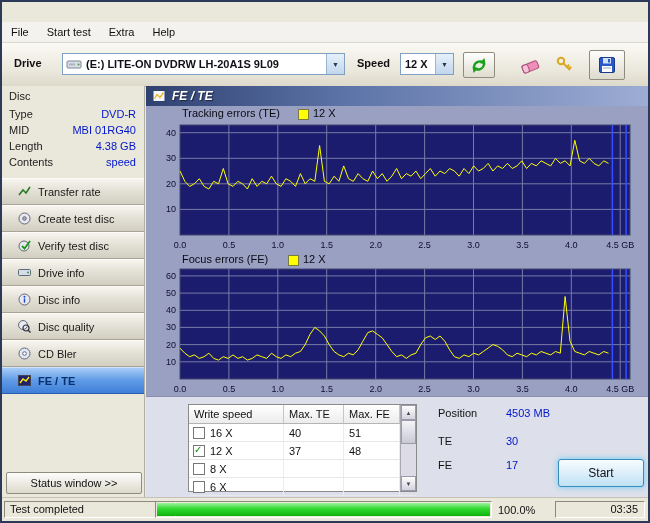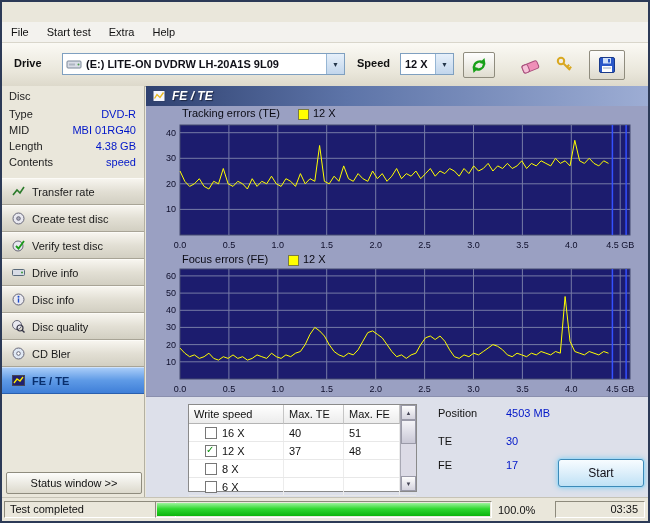--- a/index.html
+++ b/index.html
@@ -48,21 +48,21 @@
     background:linear-gradient(180deg,#fdfdfb,#dedacd);}
 
   
   .sidebar{position:absolute;left:2px;top:86px;width:143px;height:411px;background:#eae7db;
     border-right:1px solid #b3b0a2;box-sizing:border-box;}
   .disc-caption{position:absolute;left:7px;top:4px;font-size:11px;color:#222;}
   .field{position:absolute;left:0;width:143px;height:16px;}
   .field .fl{position:absolute;left:7px;top:0;font-size:11px;color:#222;}
   .field .fv{position:absolute;right:9px;top:0;font-size:11px;color:#0016c8;}
   .nav-btn{position:absolute;left:0;width:142px;height:27px;display:flex;align-items:center;
-    gap:7px;padding-left:9px;box-sizing:border-box;cursor:pointer;
+    gap:7px;padding-left:15px;box-sizing:border-box;cursor:pointer;
     background:linear-gradient(180deg,#f7f5ef,#e2dfd4 50%,#d2cfc2);
     border-top:1px solid #fcfbf7;border-bottom:1px solid #a8a496;font-size:11px;color:#1a1a1a;}
   .nav-btn.selected{background:linear-gradient(180deg,#a8ccf8,#5e9ae6 50%,#3f7fd8);
     border-top-color:#cfe2fa;border-bottom-color:#2a5fae;color:#082f6e;font-weight:bold;}
   .nav-ico{display:flex;width:14px;justify-content:center;}
   .status-btn{position:absolute;left:4px;top:386px;width:134px;height:20px;
     background:linear-gradient(180deg,#fdfdfb,#dcd9cc);border:1px solid #8f8c7e;border-radius:2px;
     font-size:11px;color:#111;display:flex;align-items:center;justify-content:center;cursor:pointer;}
 
   
@@ -86,21 +86,21 @@
     border-top:1px solid #8a8fae;box-sizing:border-box;}
   .dtable{position:absolute;left:42px;top:7px;width:229px;height:88px;background:#fff;
     border:1px solid #8a8a8a;box-sizing:border-box;}
   .thead{display:flex;height:19px;}
   .th{font-size:11px;color:#111;padding-left:5px;line-height:18px;box-sizing:border-box;
     background:linear-gradient(180deg,#ffffff,#ececec);border-right:1px solid #c6c6c6;
     border-bottom:1px solid #b4b4b4;}
   .trow{display:flex;height:17px;align-items:center;border-bottom:1px solid #e8e8e8;cursor:default;}
   .td{font-size:11px;color:#111;box-sizing:border-box;border-right:1px solid #ececec;
     height:17px;line-height:16px;display:flex;align-items:center;}
-  .c1{width:95px;padding-left:12px;} .c2{width:60px;} .c3{width:56px;}
+  .c1{width:95px;} .c2{width:60px;} .c3{width:56px;}
   .td.c2,.td.c3,.th{padding-left:5px;}
   .checkbox{width:10px;height:10px;border:1px solid #777;background:#fff;margin:0 5px 0 4px;
     font-size:10px;line-height:9px;color:#0b910b;cursor:pointer;flex:none;}
   .checkbox.checked::after{content:"✓";position:relative;left:0px;top:-1px;}
   .sbar{position:absolute;top:0;right:0;width:16px;height:86px;background:#dcdbe6;
     border-left:1px solid #a8a8b4;box-sizing:border-box;cursor:pointer;}
   .sb-btn{position:absolute;left:0;width:15px;height:15px;box-sizing:border-box;
     background:linear-gradient(180deg,#fdfdfd,#d4d3de);border:1px solid #9a9aa8;
     display:flex;align-items:center;justify-content:center;font-size:6px;color:#445;}
   .sb-up{top:0;} .sb-down{bottom:0;}

